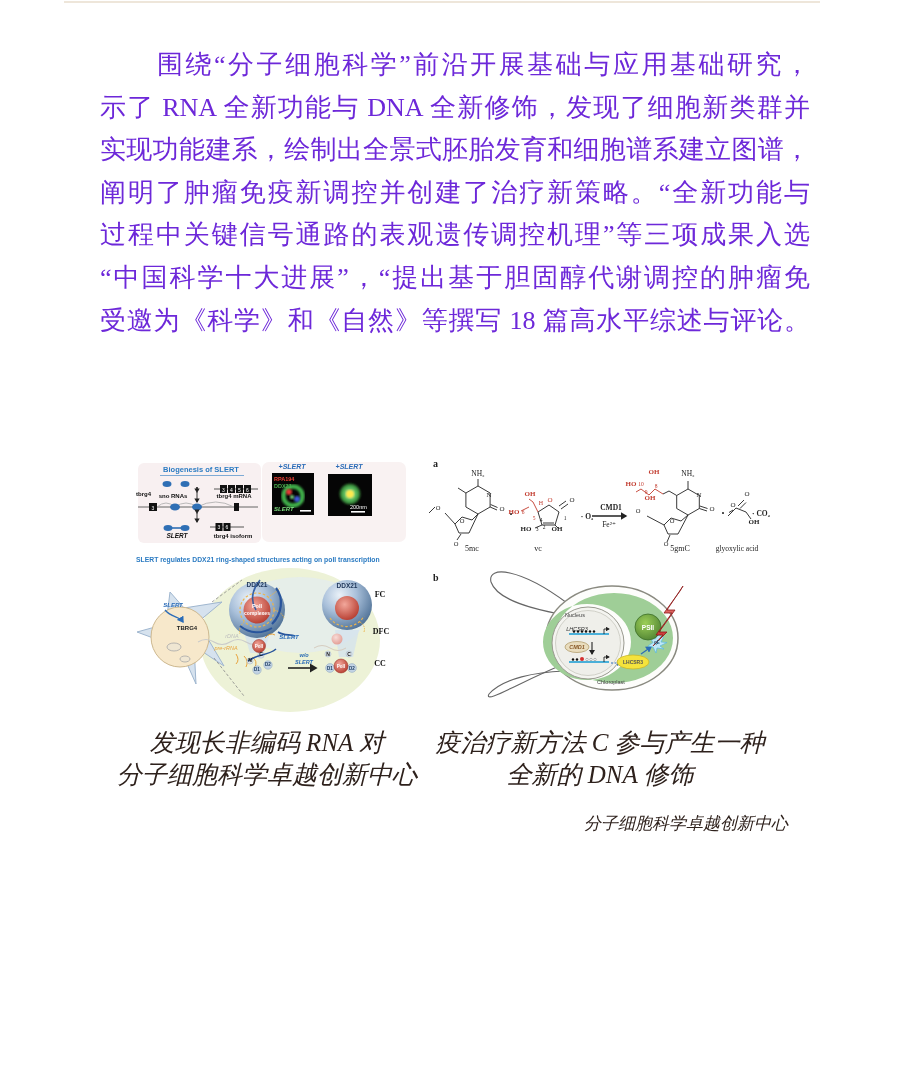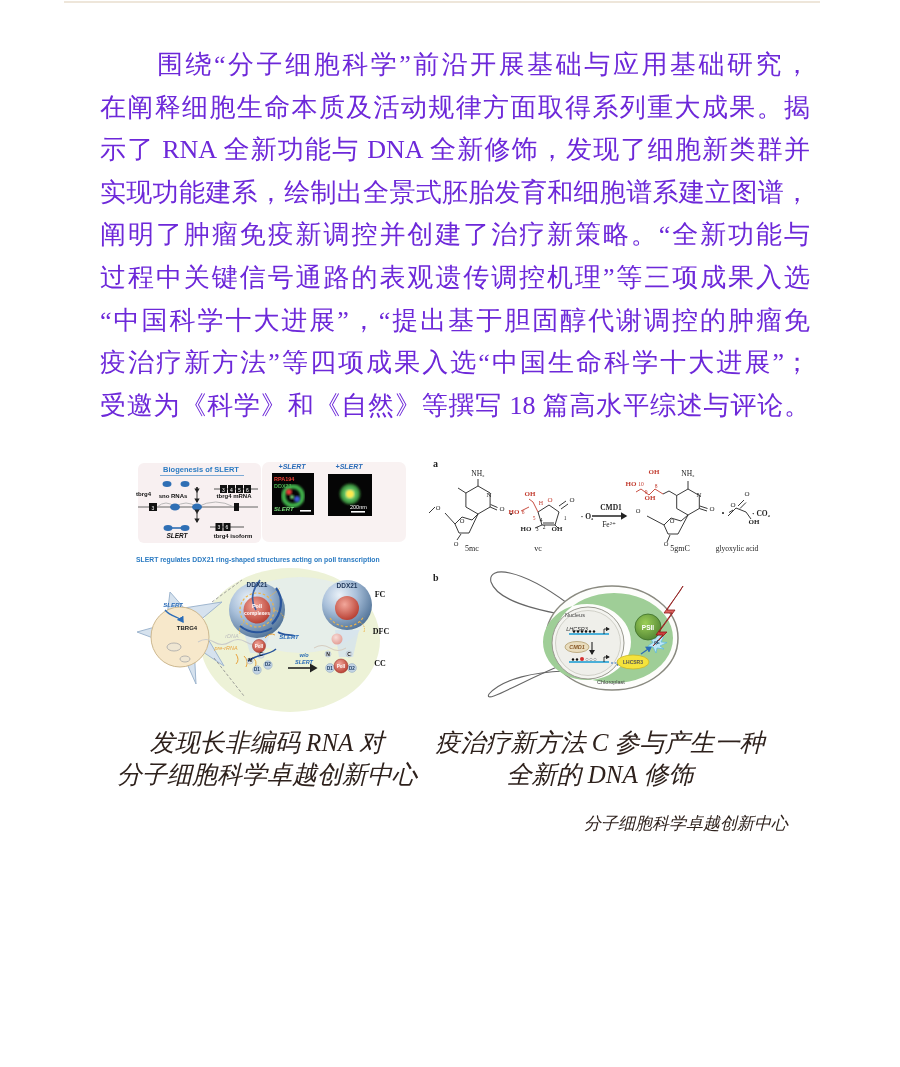--- a/index.html
+++ b/index.html
@@ -20,27 +20,25 @@
   svg text{user-select:none;}
 </style>
 </head>
 <body>
 
 <div class="page">
   <div class="top-rule"></div>
 
   <div class="para">
     <div class="line first">围绕“分子细胞科学”前沿开展基础与应用基础研究，</div>
-    <div class="line">在阐释细胞生命本质及活动规律方面取得系列重大成果。揭</div>
     <div class="line">示了 RNA 全新功能与 DNA 全新修饰，发现了细胞新类群并</div>
     <div class="line">实现功能建系，绘制出全景式胚胎发育和细胞谱系建立图谱，</div>
     <div class="line">阐明了肿瘤免疫新调控并创建了治疗新策略。“全新功能与</div>
     <div class="line">过程中关键信号通路的表观遗传调控机理”等三项成果入选</div>
     <div class="line">“中国科学十大进展”，“提出基于胆固醇代谢调控的肿瘤免</div>
-    <div class="line">疫治疗新方法”等四项成果入选“中国生命科学十大进展”；</div>
     <div class="line">受邀为《科学》和《自然》等撰写 18 篇高水平综述与评论。</div>
   </div>
 
   <svg class="fig" style="left:132px;top:450px;" width="280" height="268" viewBox="0 0 280 268">
     <defs>
       <radialGradient id="gradSphere" cx="35%" cy="30%" r="75%">
         <stop offset="0%" stop-color="#eaf1f8"></stop>
           <stop offset="45%" stop-color="#a9c0da"></stop>
           <stop offset="100%" stop-color="#4f7196"></stop>
       </radialGradient>

